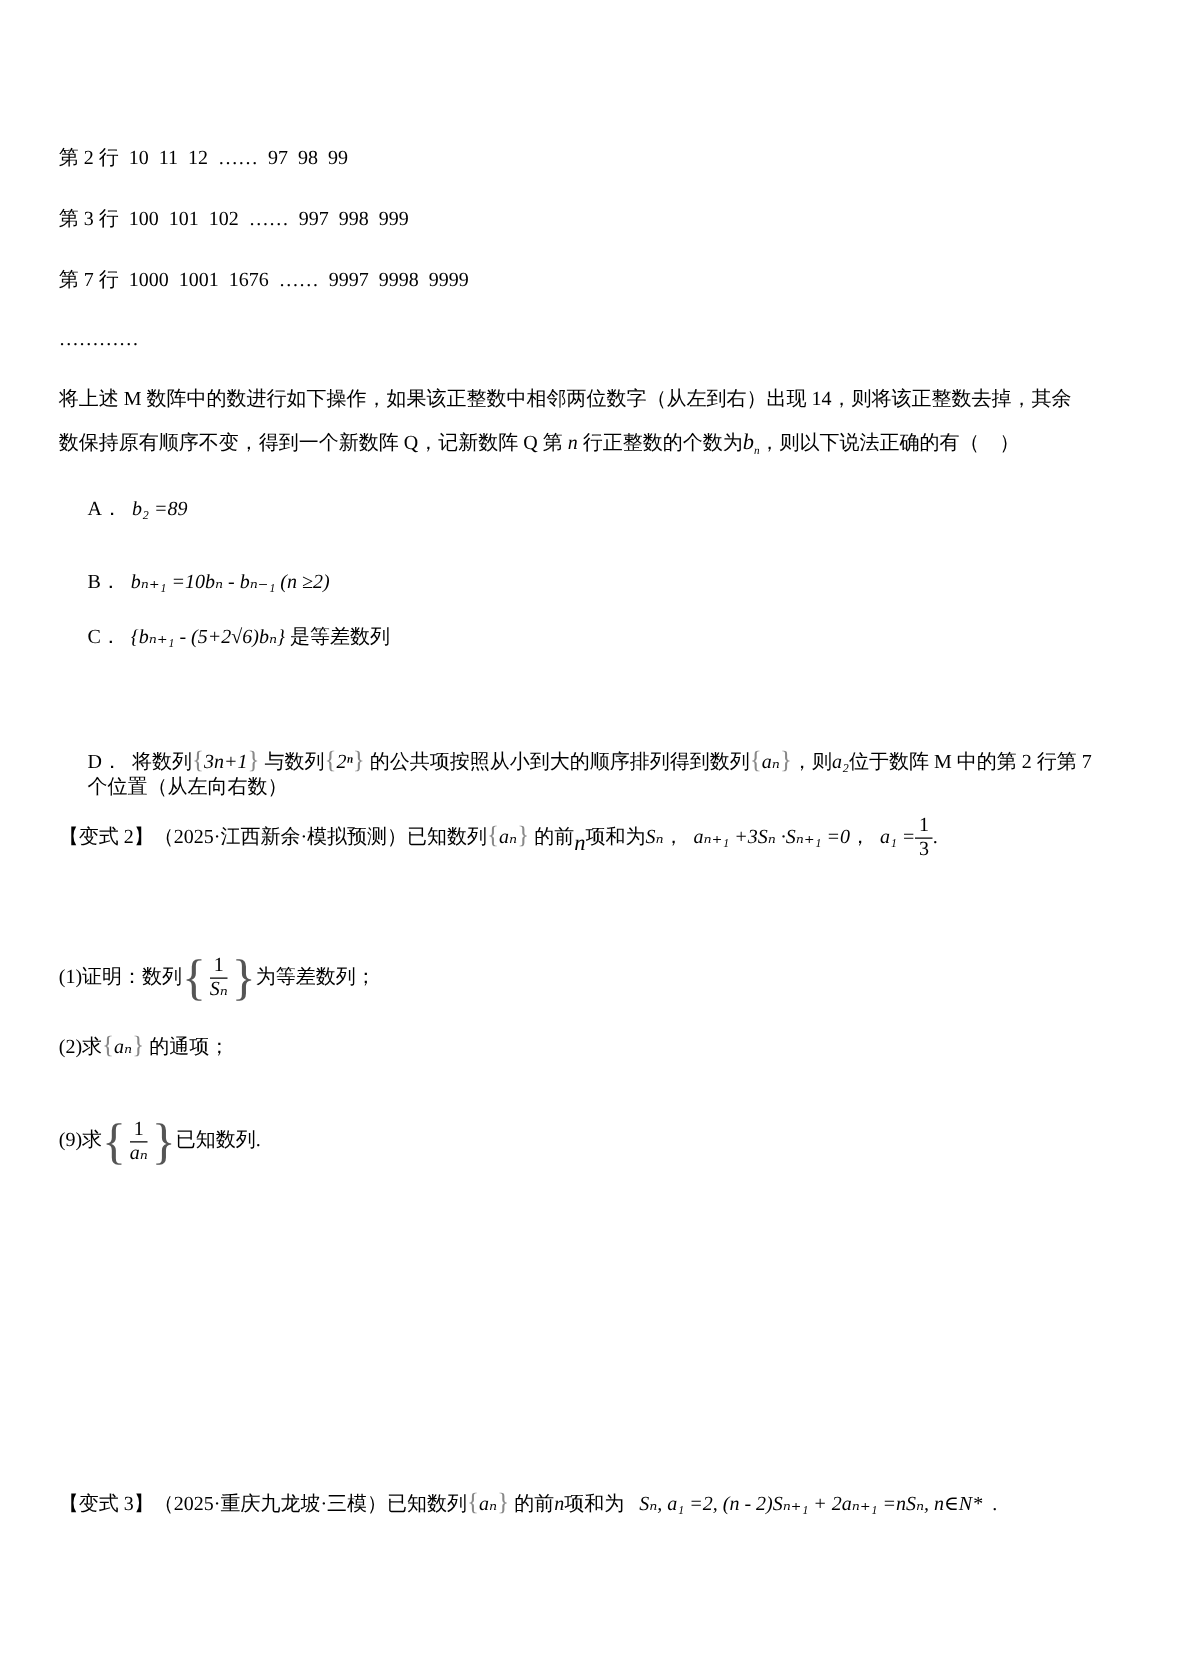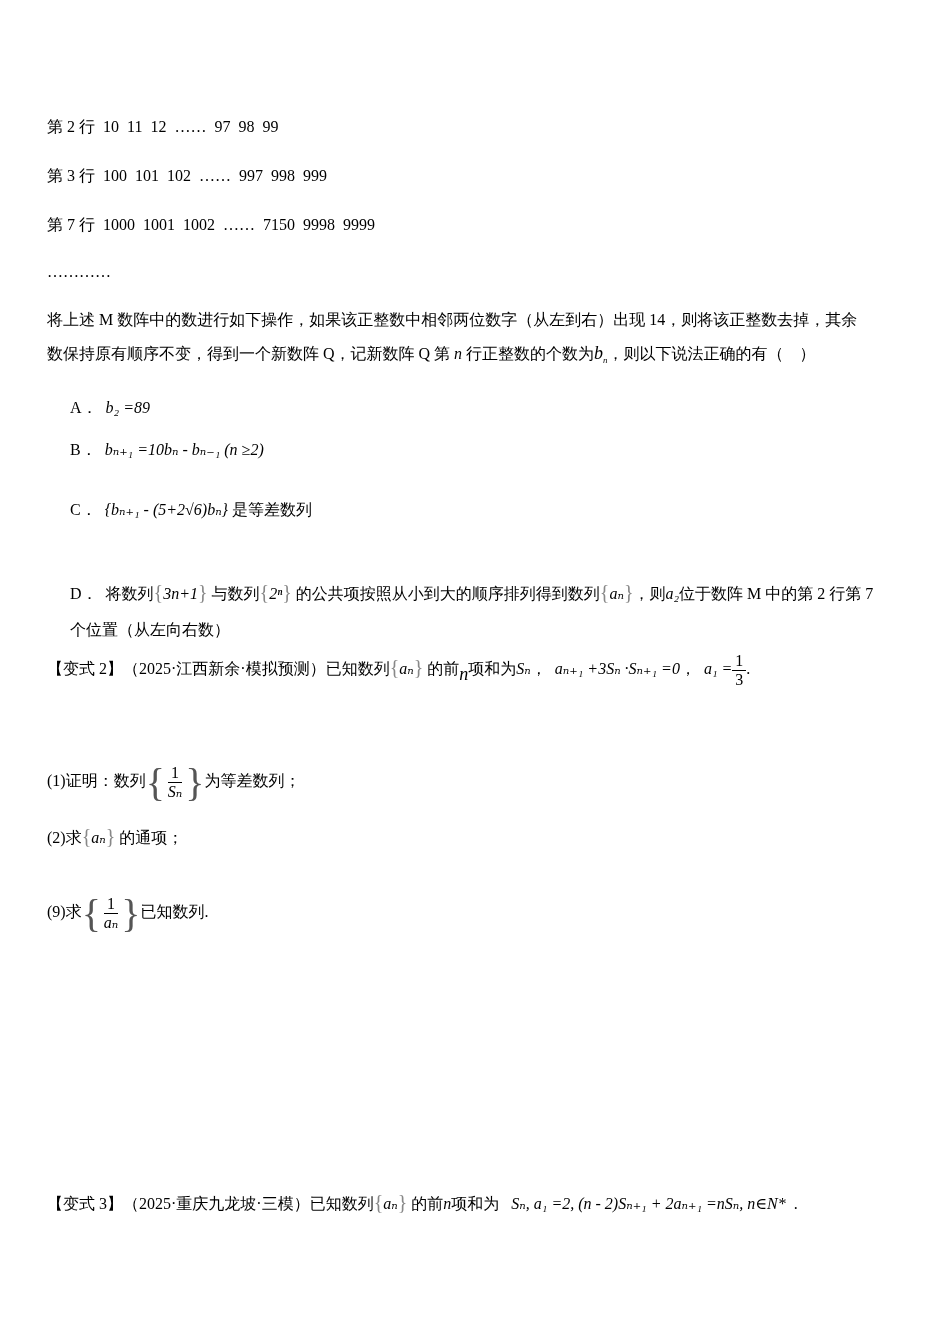--- a/index.html
+++ b/index.html
@@ -22,45 +22,45 @@
 </head>
 <body>
 
 <div class="line" style="top:117px">
   <span>第 2 行</span>&nbsp;&nbsp;<span style="white-space:pre">10  11  12  ……  97  98  99</span>
 </div>
 <div class="line" style="top:166px">
   <span>第 3 行</span>&nbsp;&nbsp;<span style="white-space:pre">100  101  102  ……  997  998  999</span>
 </div>
 <div class="line" style="top:215px">
-  <span>第 7 行</span>&nbsp;&nbsp;<span style="white-space:pre">1000  1001  1002  ……  7150  9998  9999</span>
+  <span>第 7 行</span>&nbsp;&nbsp;<span style="white-space:pre">1000  1001  1676  ……  9997  9998  9999</span>
 </div>
 <div class="line" style="top:262px">…………</div>
 
 <div class="line" style="top:310px">将上述 M 数阵中的数进行如下操作，如果该正整数中相邻两位数字（从左到右）出现 14，则将该正整数去掉，其余</div>
 <div class="line" style="top:343px">
   <span>数保持原有顺序不变，得到一个新数阵 Q，记新数阵 Q 第</span>
   <span class="it">n</span>
   <span>行正整数的个数为</span><span class="it" style="font-size:18px">b</span><span class="sub">n</span><span>，则以下说法正确的有（　）</span>
 </div>
 
 <div class="line opt" style="top:398px">
   <span>A．</span>&nbsp;
   <span class="math it">b₂ =89</span>
 </div>
-<div class="line opt" style="top:440px">
+<div class="line opt" style="top:456px">
   <span>B．</span>&nbsp;
   <span class="math it">bₙ₊₁ =10bₙ - bₙ₋₁ (n ≥2)</span>
 </div>
 <div class="line opt" style="top:500px">
   <span>C．</span>&nbsp;
   <span class="math it">{bₙ₊₁ - (5+2√6)bₙ}</span>
   <span>是等差数列</span>
 </div>
-<div class="line opt" style="top:582px">
+<div class="line opt" style="top:598px">
   <span>D．</span>&nbsp;
   <span>将数列</span><span class="brace">{</span><span class="math it">3n+1</span><span class="brace">}</span>
   <span>与数列</span><span class="brace">{</span><span class="math it">2ⁿ</span><span class="brace">}</span>
   <span>的公共项按照从小到大的顺序排列得到数列</span><span class="brace">{</span><span class="math it">aₙ</span><span class="brace">}</span><span>，则</span><span class="math it">a₂</span><span>位于数阵 M 中的第 2 行第 7</span>
 </div>
 <div class="line opt" style="top:620px">个位置（从左向右数）</div>
 
 <div class="line" style="top:652px">
   <span>【变式 2】</span><span>（2025·江西新余·模拟预测）</span><span>已知数列</span><span class="brace">{</span><span class="math it">aₙ</span><span class="brace">}</span>
   <span>的前</span><span class="it" style="font-size:18px;vertical-align:-6px">n</span><span>项和为</span><span class="math it">Sₙ</span>，&nbsp;

